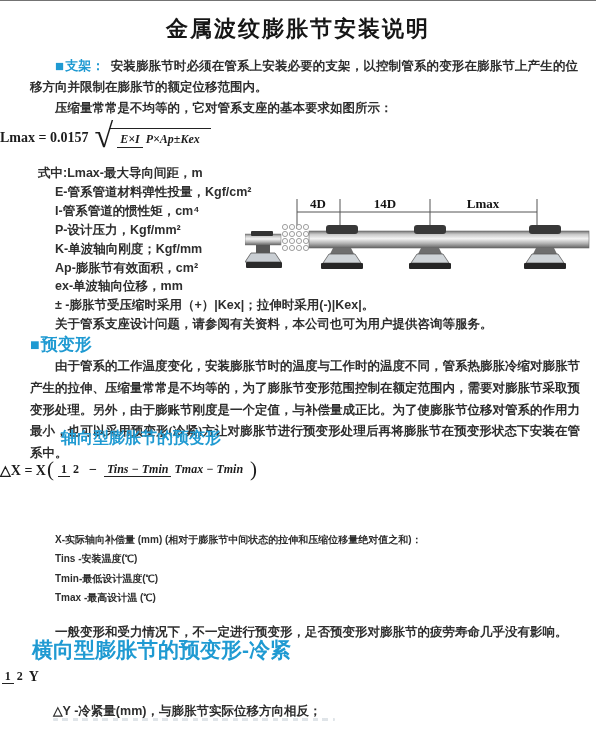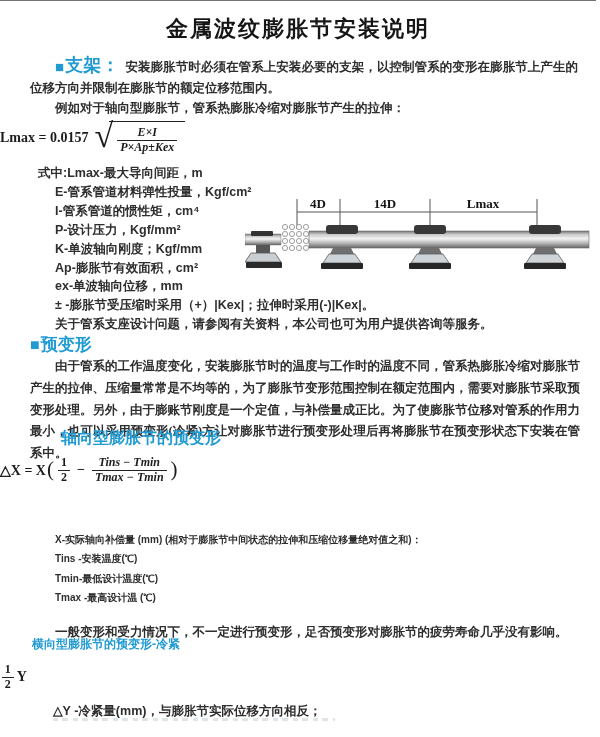--- a/index.html
+++ b/index.html
@@ -8,51 +8,51 @@
   .page *{box-sizing:border-box;}
 
   h1.title{position:absolute;top:13px;left:0;width:100%;margin:0;text-align:center;
            font-size:22px;font-weight:700;letter-spacing:2px;color:#161616;}
 
   .para{margin:0;font-size:12.5px;font-weight:600;line-height:21px;text-align:justify;}
   .indent{text-indent:2em;}
 
   .support-intro{position:absolute;top:55px;left:30px;right:18px;}
   .marker{color:#1f9ad2;font-size:15px;line-height:1;vertical-align:-1px;margin-right:1px;}
-  .sec-title-inline{color:#1f9ad2;font-size:18px;font-weight:700;line-height:1;margin-right:6px;}
+  .sec-title-inline{color:#1f9ad2;font-size:13px;font-weight:700;line-height:1;margin-right:6px;}
   .support-example{position:absolute;top:97px;left:30px;right:18px;}
 
   
   .formula{position:absolute;left:0;width:100%;display:flex;align-items:center;
            font-family:"Liberation Serif",serif;font-weight:700;color:#1c1c1c;font-size:14px;}
   .f1{top:118px;height:38px;}
   .f2{top:450px;height:38px;}
   .f3{top:658px;height:36px;}
   .f3 .shift{display:inline-flex;align-items:center;position:relative;left:-33px;}
-  .frac{display:inline-flex;flex-direction:column;text-align:center;line-height:1.15;font-size:12px;margin:0 3px;}
+  .frac{display:inline-flex;flex-direction:row;text-align:center;line-height:1.15;font-size:12px;margin:0 3px;}
   .frac .num{border-bottom:1.2px solid #222;padding:0 3px;}
   .frac .den{padding:0 3px;}
   .ital{font-style:italic;}
   .sqrt{display:inline-flex;align-items:center;margin-left:6px;}
   .rad{font-size:34px;font-weight:400;line-height:0.8;margin-right:-4px;transform:translateY(-2px);}
   .radicand{border-top:1.6px solid #222;padding:2px 5px 0 5px;}
   .paren{font-size:21px;font-weight:400;margin:0 1px;transform:translateY(-1px);}
   .op{margin:0 4px;}
 
   
   ul.defs{position:absolute;top:163px;left:38px;margin:0;padding:0;list-style:none;
           font-size:12.5px;font-weight:600;line-height:18.9px;}
   ul.defs li{white-space:nowrap;}
   ul.defs li + li{margin-left:17px;}
 
   
   .sec-head{position:absolute;margin:0;color:#1f9ad2;font-weight:700;}
   .h-predeform{top:332px;left:30px;font-size:17px;}
   .h-axial{top:427px;left:61px;font-size:16px;}
-  .h-lateral{top:635px;left:32px;font-size:12px;text-align:center;}
+  .h-lateral{top:635px;left:32px;font-size:21px;text-align:center;}
   .sec-head .marker{font-size:16px;vertical-align:0;}
 
   .predeform-body{position:absolute;top:355px;left:30px;right:16px;line-height:21.8px;font-family:Liberation Serif, serif;}
   .axial-explain{position:absolute;top:487px;left:30px;right:18px;line-height:21.5px;}
   ul.axial-lines{position:absolute;top:529px;left:55px;margin:0;padding:0;list-style:none;
                  font-size:10px;font-weight:600;line-height:19.4px;}
   .axial-note{position:absolute;top:621px;left:30px;right:18px;}
   .lateral-line{position:absolute;top:700px;left:53px;right:18px;}
 
   .cutoff{position:absolute;top:717px;left:53px;width:282px;height:3px;opacity:.45;border-radius:1px;
@@ -63,21 +63,21 @@
 </style>
 </head>
 <body>
 
 <div class="page">
 
   <h1 class="title">金属波纹膨胀节安装说明</h1>
 
   <p class="para indent support-intro"><span class="marker">■</span><span class="sec-title-inline">支架：</span><span>安装膨胀节时必须在管系上安装必要的支架，以控制管系的变形在膨胀节上产生的位移方向并限制在膨胀节的额定位移范围内。</span></p>
 
-  <p class="para indent support-example">例如对于轴向型膨胀节，管系热膨胀冷缩对膨胀节产生的拉伸：</p>
+  <p class="para indent support-example">压缩量常常是不均等的，它对管系支座的基本要求如图所示：</p>
 
   <div class="formula f1">
     <span>Lmax = 0.0157</span>
     <span class="sqrt">
       <span class="rad">√</span>
       <span class="radicand">
         <span class="frac ital">
           <span class="num">E×I</span>
           <span class="den">P×Ap±Kex</span>
         </span>

